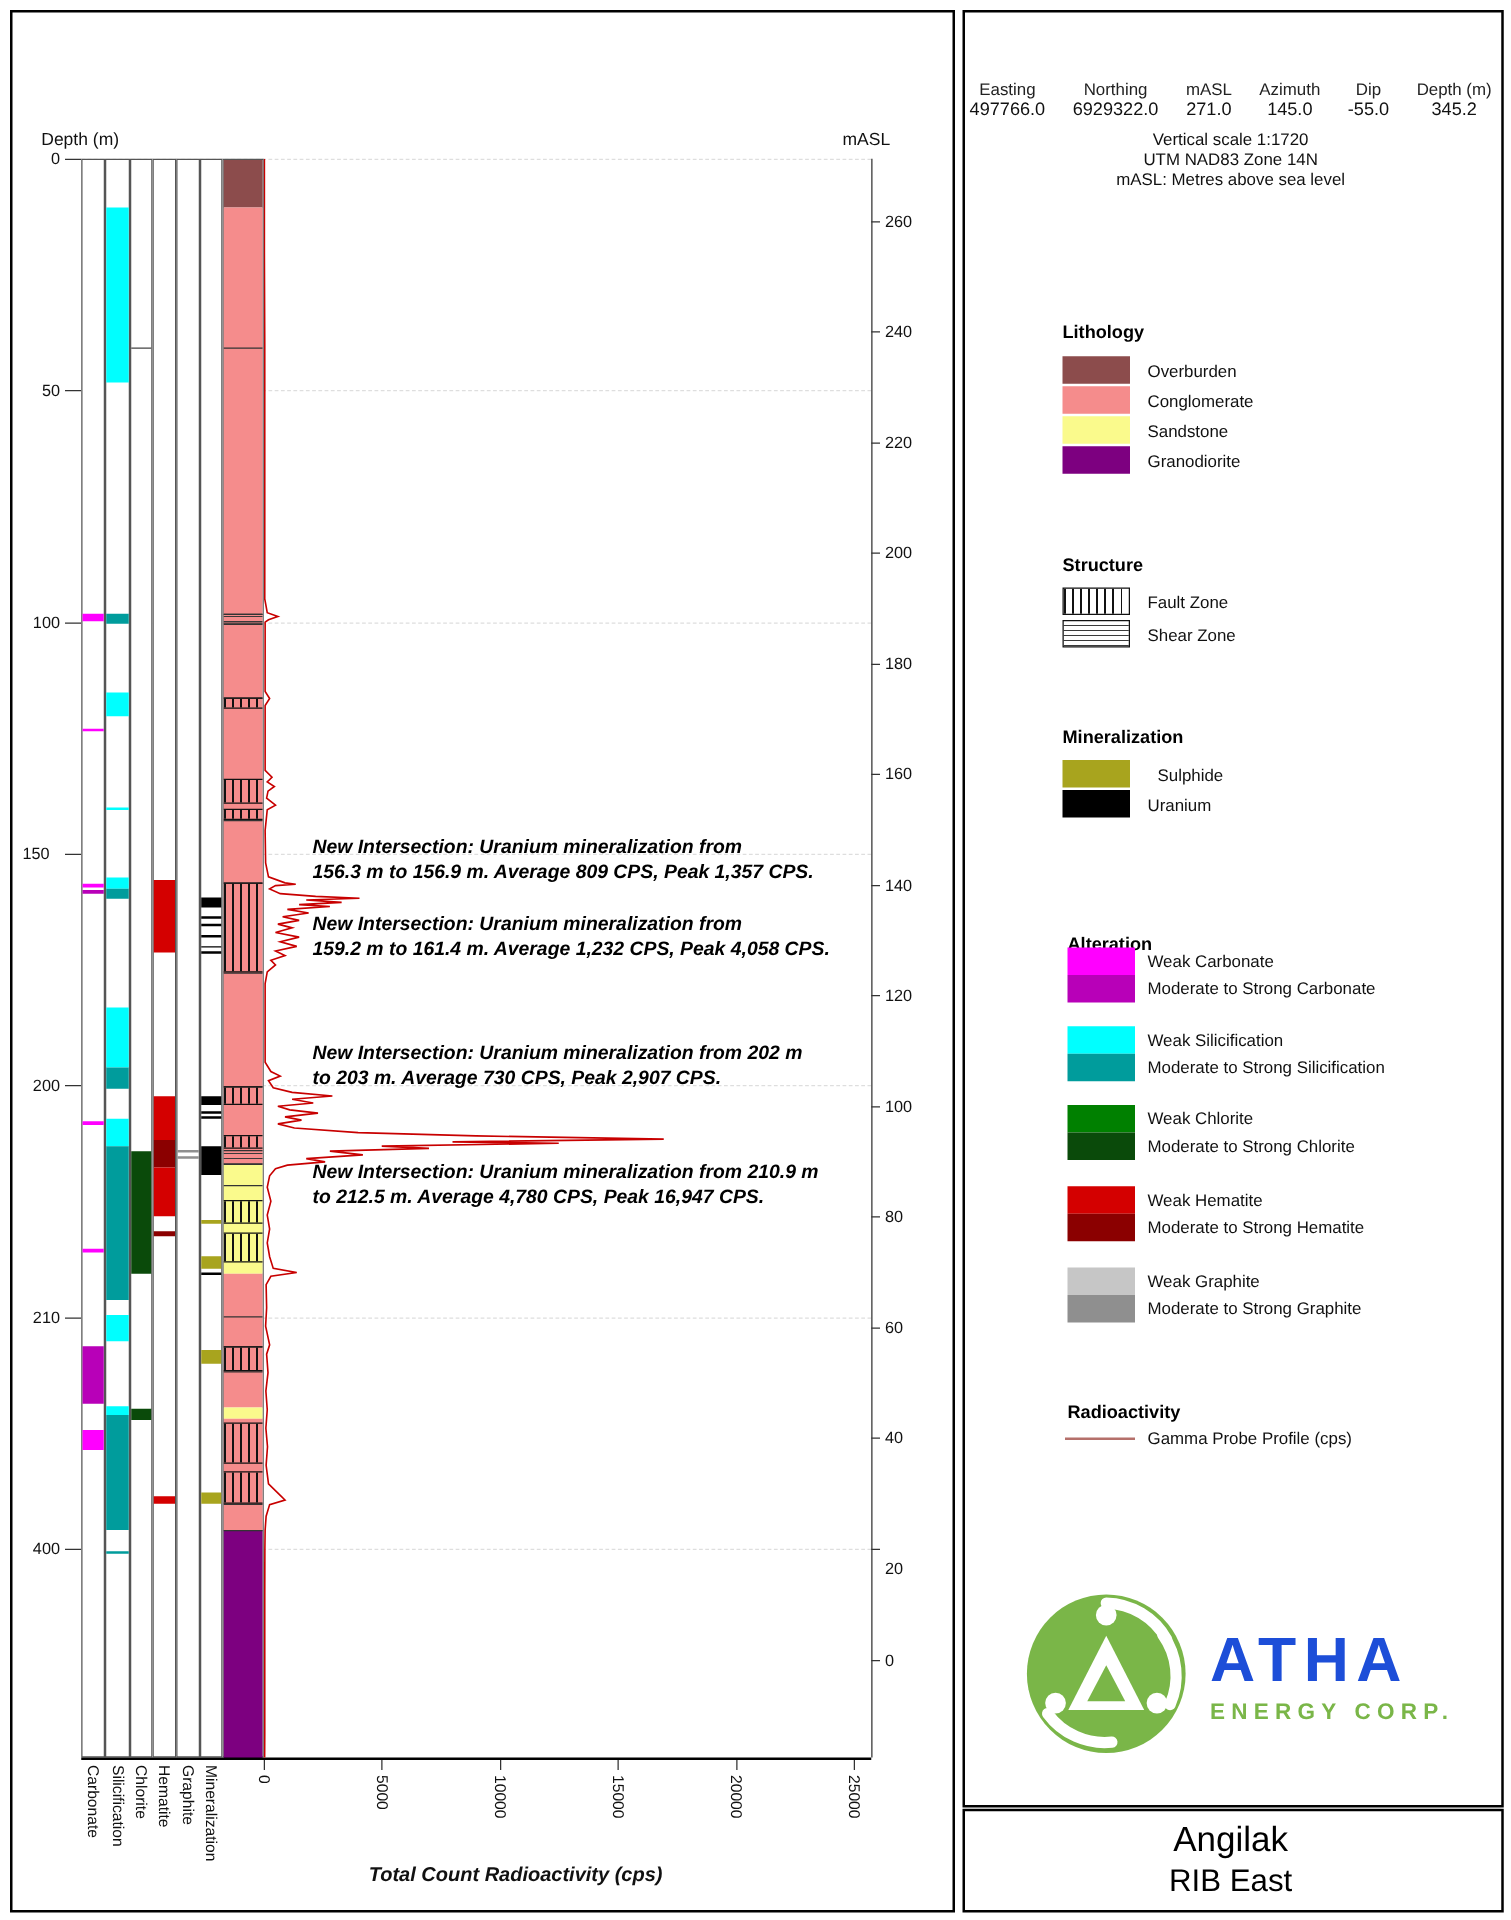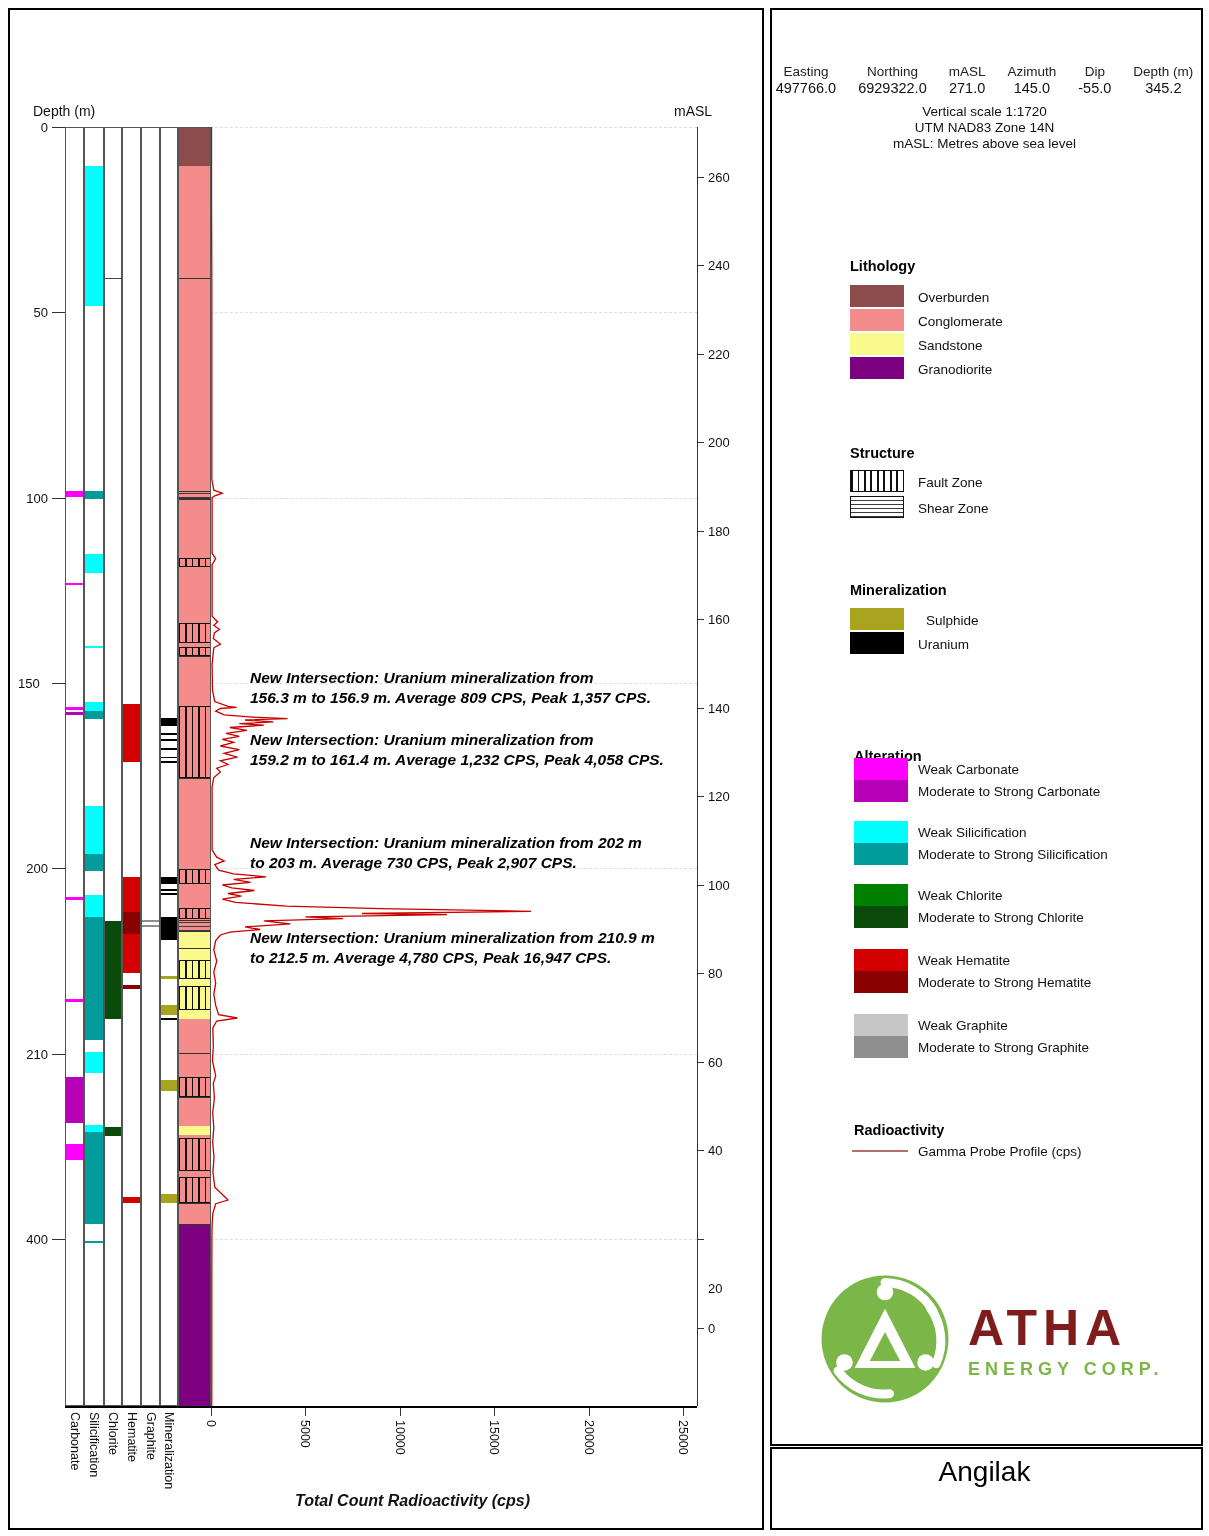--- a/index.html
+++ b/index.html
@@ -34,21 +34,21 @@
   .rp-field .lbl{font-size:13.5px;color:#222;}
   .rp-field .val{font-size:14.5px;color:#111;margin-top:1px;}
   .rp-note{position:absolute;width:100%;text-align:center;font-size:13.5px;color:#111;line-height:1.2;}
   .legend-title{position:absolute;width:100%;text-align:center;font-size:23px;font-weight:bold;color:#000;}
   .sec-head{position:absolute;font-size:14.5px;font-weight:bold;color:#000;}
   .swatch{position:absolute;width:54px;box-sizing:border-box;}
   .sw-label{position:absolute;font-size:13.5px;color:#111;transform:translateY(-50%);}
   .leg-line{position:absolute;width:56px;height:0;border-top:2px solid #b5706b;}
   
   .logo-wrap{position:absolute;display:flex;align-items:center;gap:14px;}
-  .logo-text .brand{font-size:50px;font-weight:bold;letter-spacing:6px;color:#7f1d1d;line-height:1;}
+  .logo-text .brand{font-size:50px;font-weight:bold;letter-spacing:6px;color:#1d4ed8;line-height:1;}
   .logo-text .sub{font-size:18px;letter-spacing:5px;color:#7ab648;font-weight:bold;margin-top:6px;}
   .footer-line1{position:absolute;width:100%;text-align:center;font-size:28px;color:#000;}
   .footer-line2{position:absolute;width:100%;text-align:center;font-size:25px;color:#000;}
 </style>
 </head>
 <body>
 
 <div class="page-frame" style="left:8px;top:8px;width:752px;height:1518px;"></div>
 
 <div class="axis-head" style="left:33px;top:103px;">Depth (m)</div>
@@ -95,21 +95,21 @@
     <div class="tick-label" style="left: 708px; top: 796.44px;">120</div>
     <div class="masl-tick" style="left: 697px; top: 884.95px;"></div>
     <div class="tick-label" style="left: 708px; top: 884.95px;">100</div>
     <div class="masl-tick" style="left: 697px; top: 973.46px;"></div>
     <div class="tick-label" style="left: 708px; top: 973.46px;">80</div>
     <div class="masl-tick" style="left: 697px; top: 1061.97px;"></div>
     <div class="tick-label" style="left: 708px; top: 1061.97px;">60</div>
     <div class="masl-tick" style="left: 697px; top: 1150.48px;"></div>
     <div class="tick-label" style="left: 708px; top: 1150.48px;">40</div>
     <div class="masl-tick" style="left: 697px; top: 1238.99px;"></div>
-    <div class="tick-label" style="left: 708px; top: 1288px; text-align: right;">20</div>
+    <div class="tick-label" style="left: 708px; top: 1255px; text-align: right;">20</div>
     <div class="masl-tick" style="left: 697px; top: 1327.5px;"></div>
     <div class="tick-label" style="left: 708px; top: 1327.5px;">0</div>
     <div class="track-box" style="left: 65px; top: 127px; width: 19px; height: 1279.48px;">
       <div class="interval" style="top: 363.237px; height: 5.9304px; background: rgb(255, 0, 255);"></div>
       <div class="interval" style="top: 454.788px; height: 2.59455px; background: rgb(255, 0, 255);"></div>
       <div class="interval" style="top: 578.955px; height: 3.33585px; background: rgb(255, 0, 255);"></div>
       <div class="interval" style="top: 583.774px; height: 3.33585px; background: rgb(184, 0, 184);"></div>
       <div class="interval" style="top: 769.099px; height: 2.59455px; background: rgb(255, 0, 255);"></div>
       <div class="interval" style="top: 871.398px; height: 2.59455px; background: rgb(255, 0, 255);"></div>
       <div class="interval" style="top: 948.864px; height: 46.3312px; background: rgb(184, 0, 184);"></div>
@@ -342,13 +342,14 @@
     </span>
     <span class="logo-text">
       <div class="brand">ATHA</div>
       <div class="sub">ENERGY CORP.</div>
     </span>
   </div>
 </div>
 
 <div style="position:absolute;left:770px;top:1447px;width:429px;height:79px;">
   <div class="footer-line1" style="top:9px;">Angilak</div>
+  <div class="footer-line2" style="top:44px;">RIB East</div>
 </div>
 
 </body></html>

